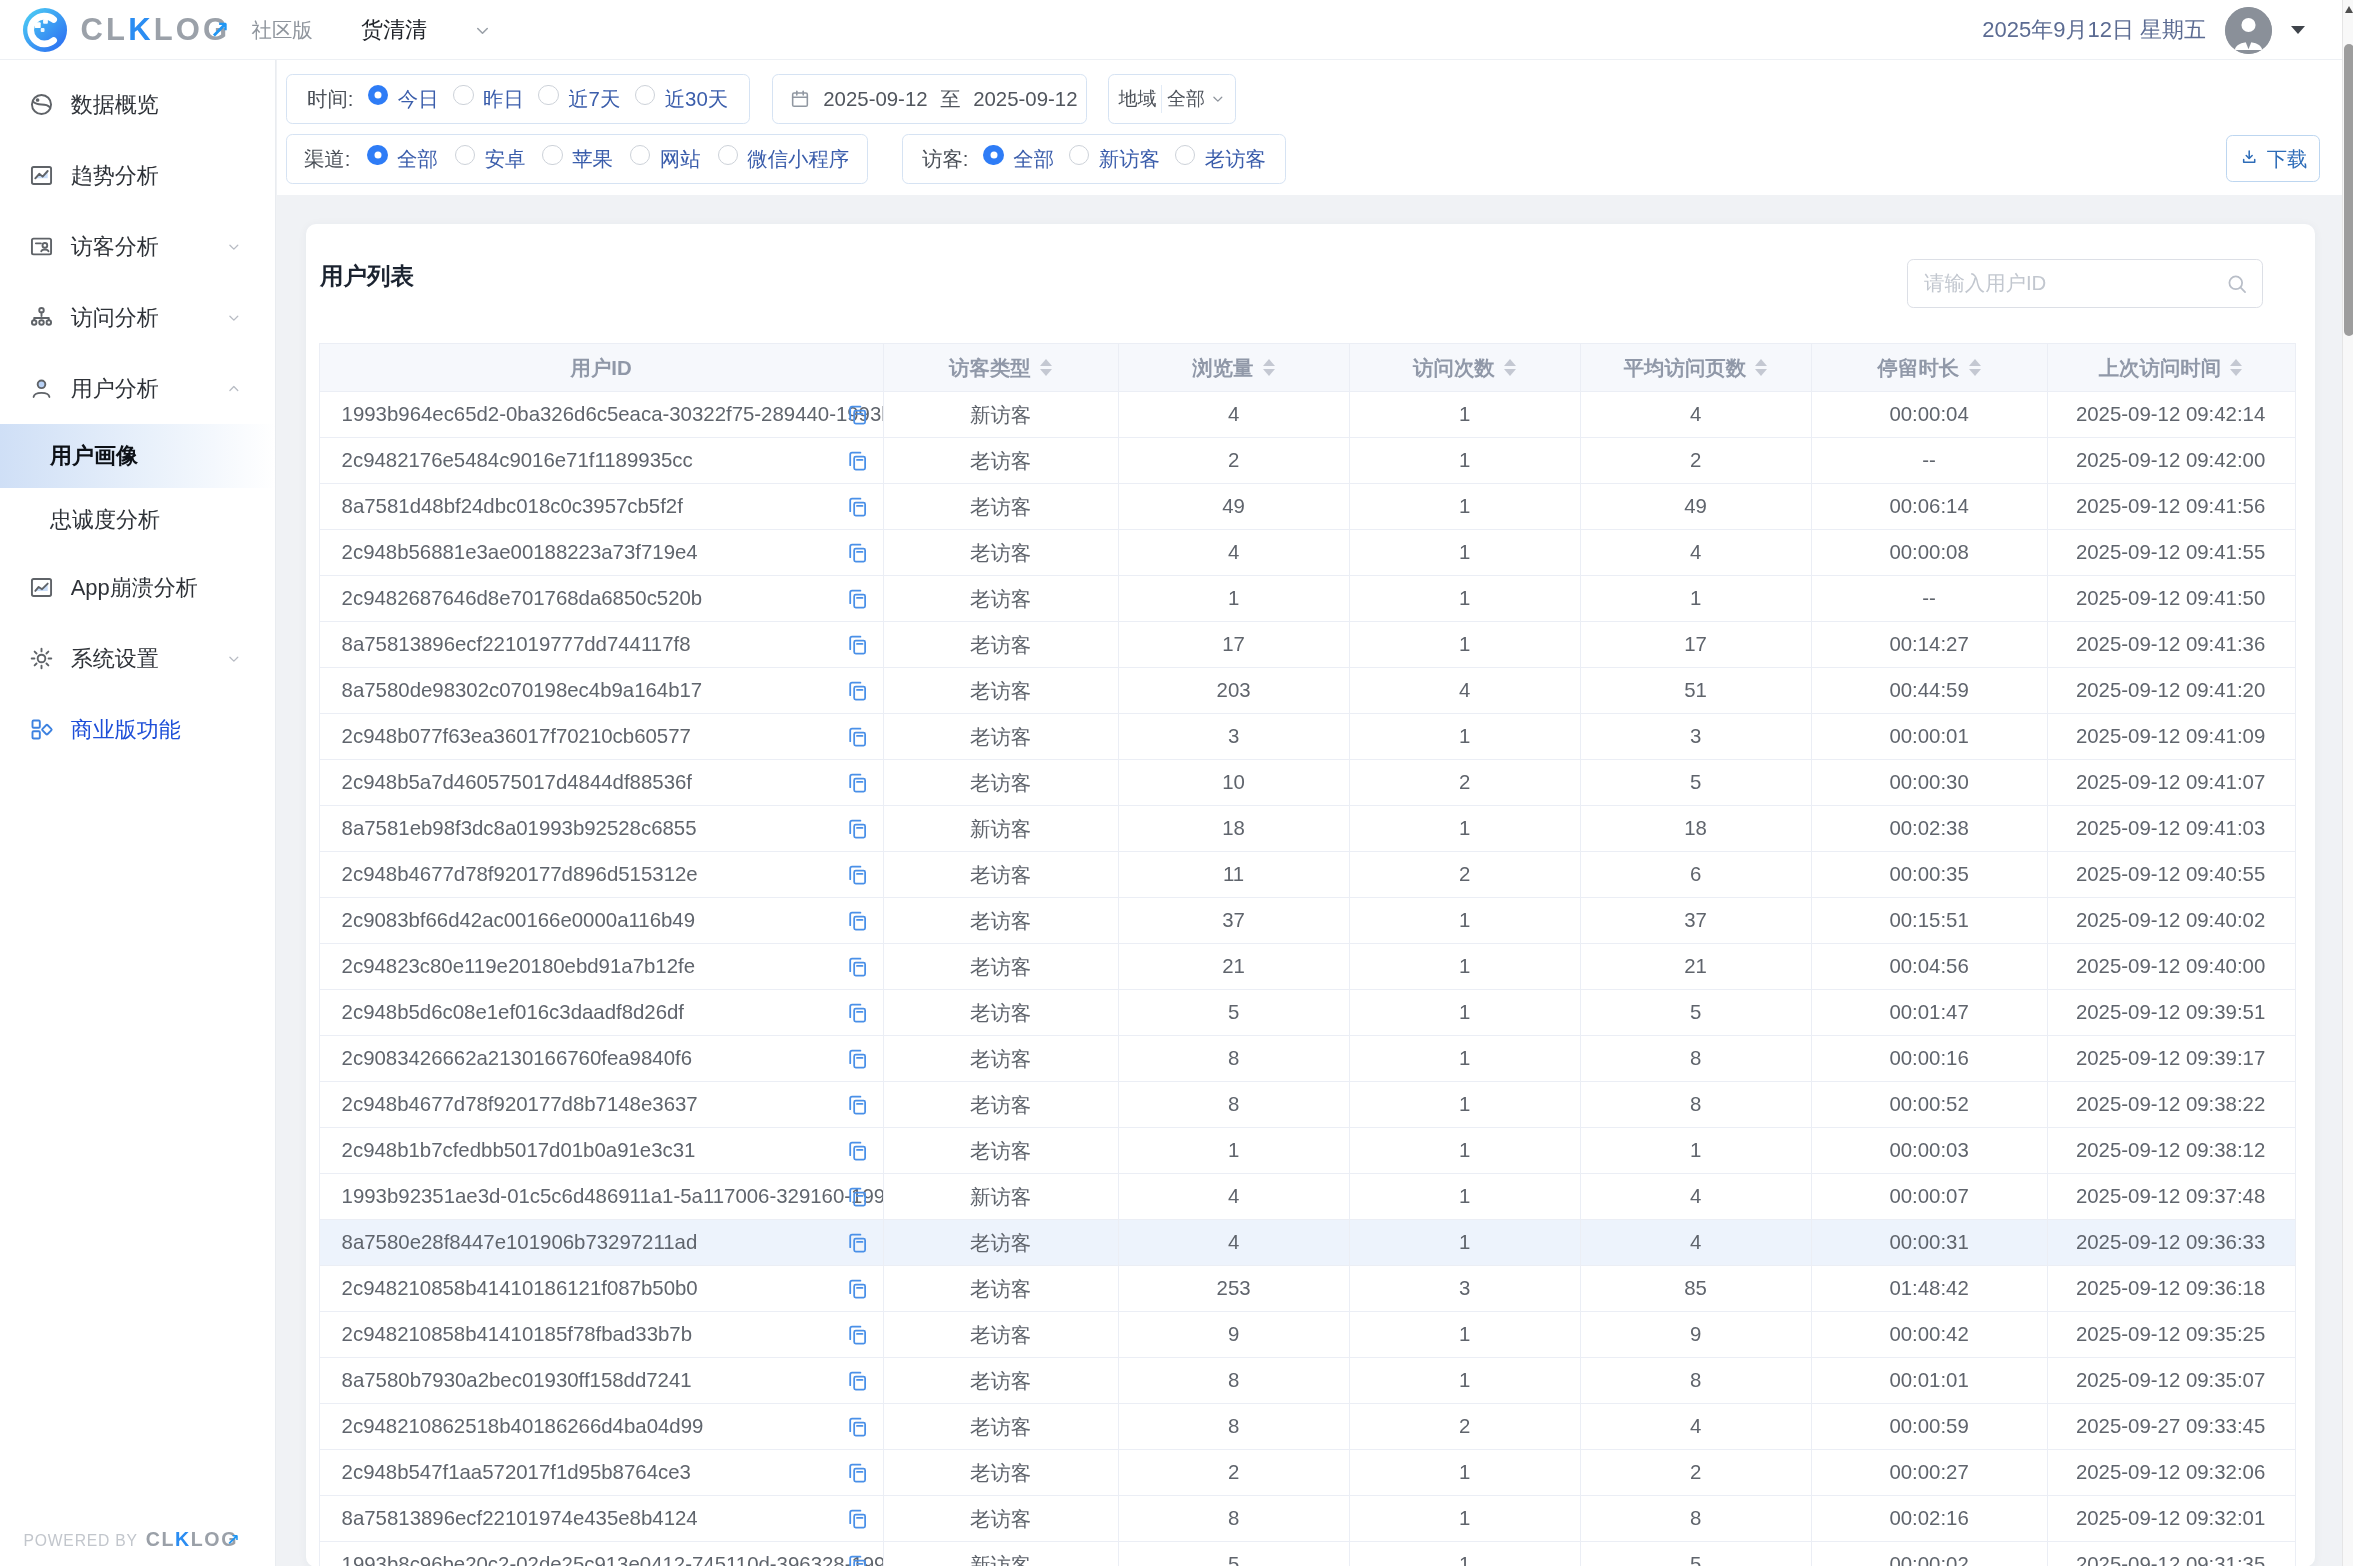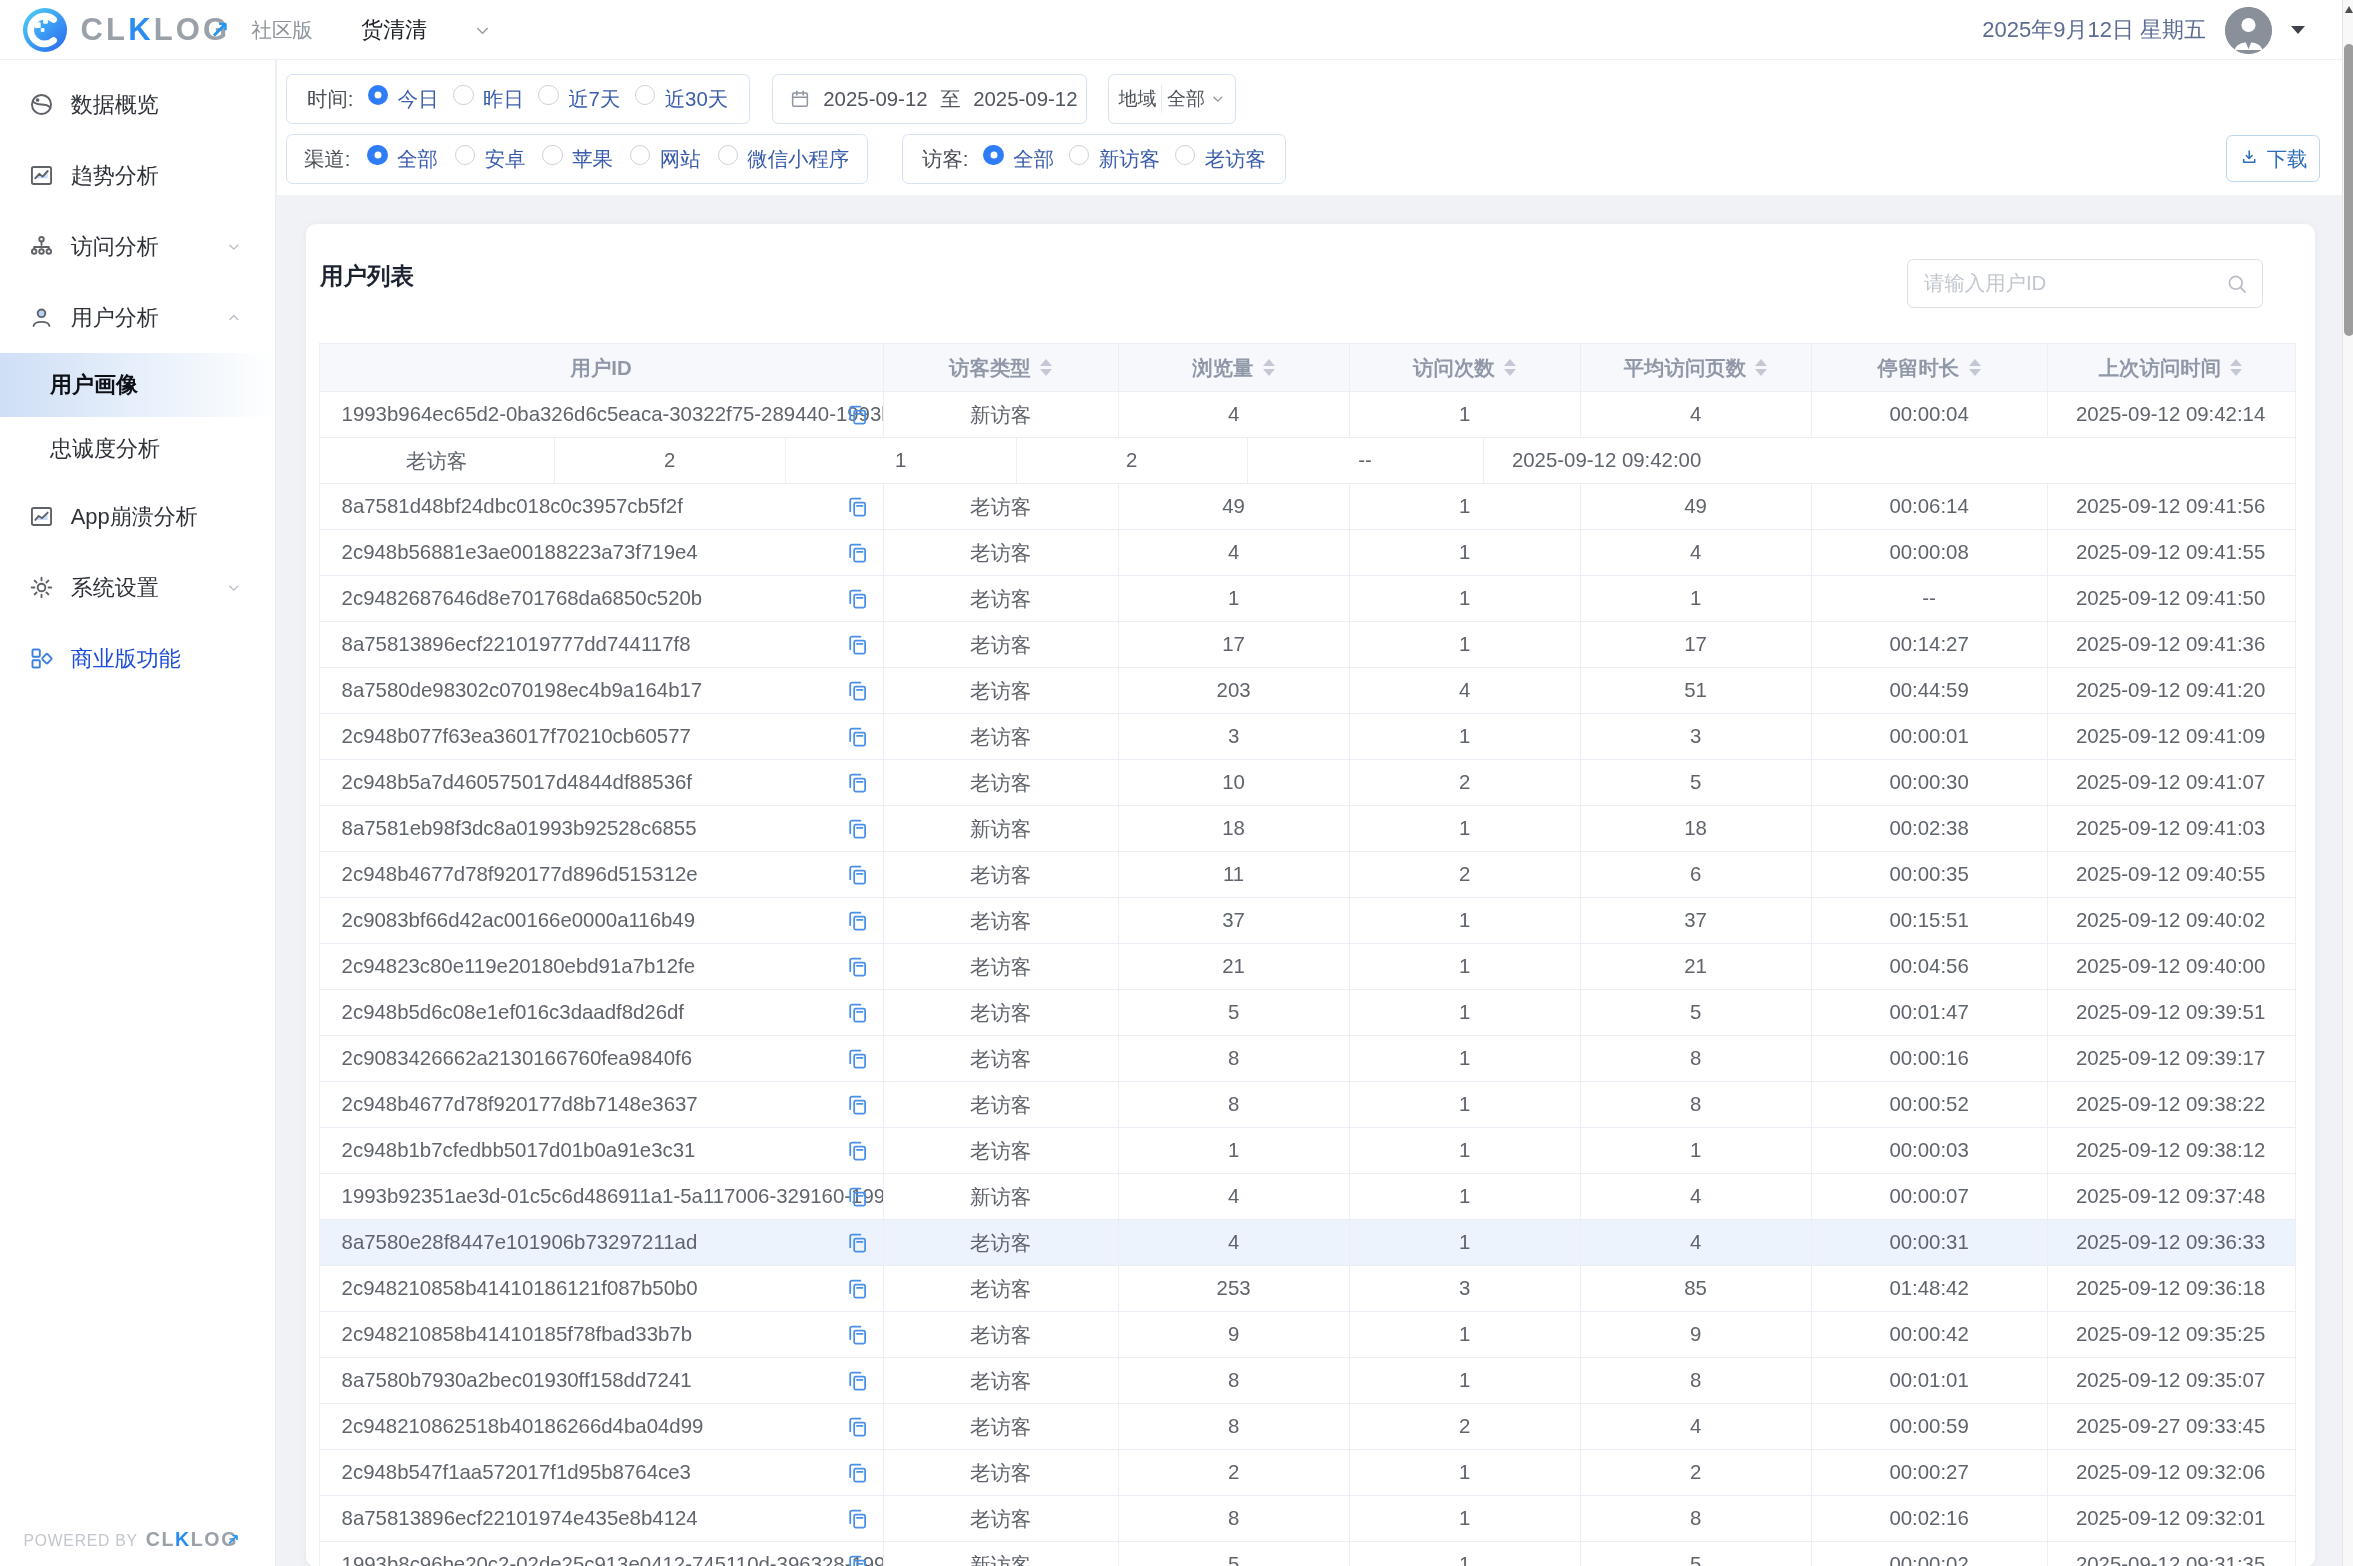--- a/index.html
+++ b/index.html
@@ -168,20 +168,36 @@
             <path d="M6.5 14.5 L10 10.5 13 13 17.5 8 V14.5 Z" fill="#c9ddf8" stroke="none"></path>
             <rect x="3.5" y="4.5" width="17" height="15" rx="1.5"></rect>
             <polyline points="6.5,14.5 10,10.5 13,13 17.5,8"></polyline>
           </svg>
         </span>
         <span class="slabel">趋势分析</span>
       </div>
       <div class="side-item">
         <span class="sicon">
           <svg viewBox="0 0 24 24" width="27" height="27" fill="none" stroke="#5f6368" stroke-width="1.7" stroke-linecap="round" stroke-linejoin="round">
+            <rect x="3.5" y="5" width="17" height="14" rx="1.5"></rect>
+            <line x1="7" y1="9.2" x2="11.5" y2="9.2"></line>
+            <circle cx="15" cy="11" r="2.1"></circle>
+            <path d="M11.8 16.3 c.6-2.2 5.8-2.2 6.4 0"></path>
+          </svg>
+        </span>
+        <span class="slabel">访客分析</span>
+        <span class="schev down">
+          <svg viewBox="0 0 24 24" width="15.7" height="15.7">
+            <polyline points="6,9.5 12,15.5 18,9.5" fill="none" stroke="#b8bcc4" stroke-width="2" stroke-linecap="round" stroke-linejoin="round"></polyline>
+          </svg>
+        </span>
+      </div>
+      <div class="side-item">
+        <span class="sicon">
+          <svg viewBox="0 0 24 24" width="27" height="27" fill="none" stroke="#5f6368" stroke-width="1.7" stroke-linecap="round" stroke-linejoin="round">
             <circle cx="12" cy="5.5" r="2"></circle>
             <path d="M12 7.5v3.2"></path>
             <path d="M5.5 14.2v-1.7h13v1.7"></path>
             <circle cx="5.5" cy="16.5" r="2"></circle>
             <circle cx="12" cy="16.5" r="2"></circle>
             <circle cx="18.5" cy="16.5" r="2"></circle>
           </svg>
         </span>
         <span class="slabel">访问分析</span>
         <span class="schev down">
@@ -427,20 +443,28 @@
             </svg></span>
         </div>
         <div class="td c" style="width:235px">新访客</div>
         <div class="td c" style="width:231px">4</div>
         <div class="td c" style="width:231px">1</div>
         <div class="td c" style="width:231px">4</div>
         <div class="td c" style="width:236px">00:00:04</div>
         <div class="td c" style="width:246px">2025-09-12 09:42:14</div>
       </div>
       <div class="trow">
+        <div class="td tid" style="width:564px">
+          <span>2c9482176e5484c9016e71f1189935cc</span>
+          <span class="copyic"><svg viewBox="0 0 24 24" width="25" height="25" fill="none" stroke="#4a90e8" stroke-width="1.7" stroke-linecap="round" stroke-linejoin="round">
+              <rect x="8.8" y="7.8" width="10.5" height="12.5" rx="1.5"></rect>
+              <path d="M5 16 V5.8 C5 4.8 5.8 4 6.8 4 h8"></path>
+              <line x1="11.5" y1="11" x2="16.8" y2="11"></line>
+            </svg></span>
+        </div>
         <div class="td c" style="width:235px">老访客</div>
         <div class="td c" style="width:231px">2</div>
         <div class="td c" style="width:231px">1</div>
         <div class="td c" style="width:231px">2</div>
         <div class="td c" style="width:236px">--</div>
         <div class="td c" style="width:246px">2025-09-12 09:42:00</div>
       </div>
       <div class="trow">
         <div class="td tid" style="width:564px">
           <span>8a7581d48bf24dbc018c0c3957cb5f2f</span>

